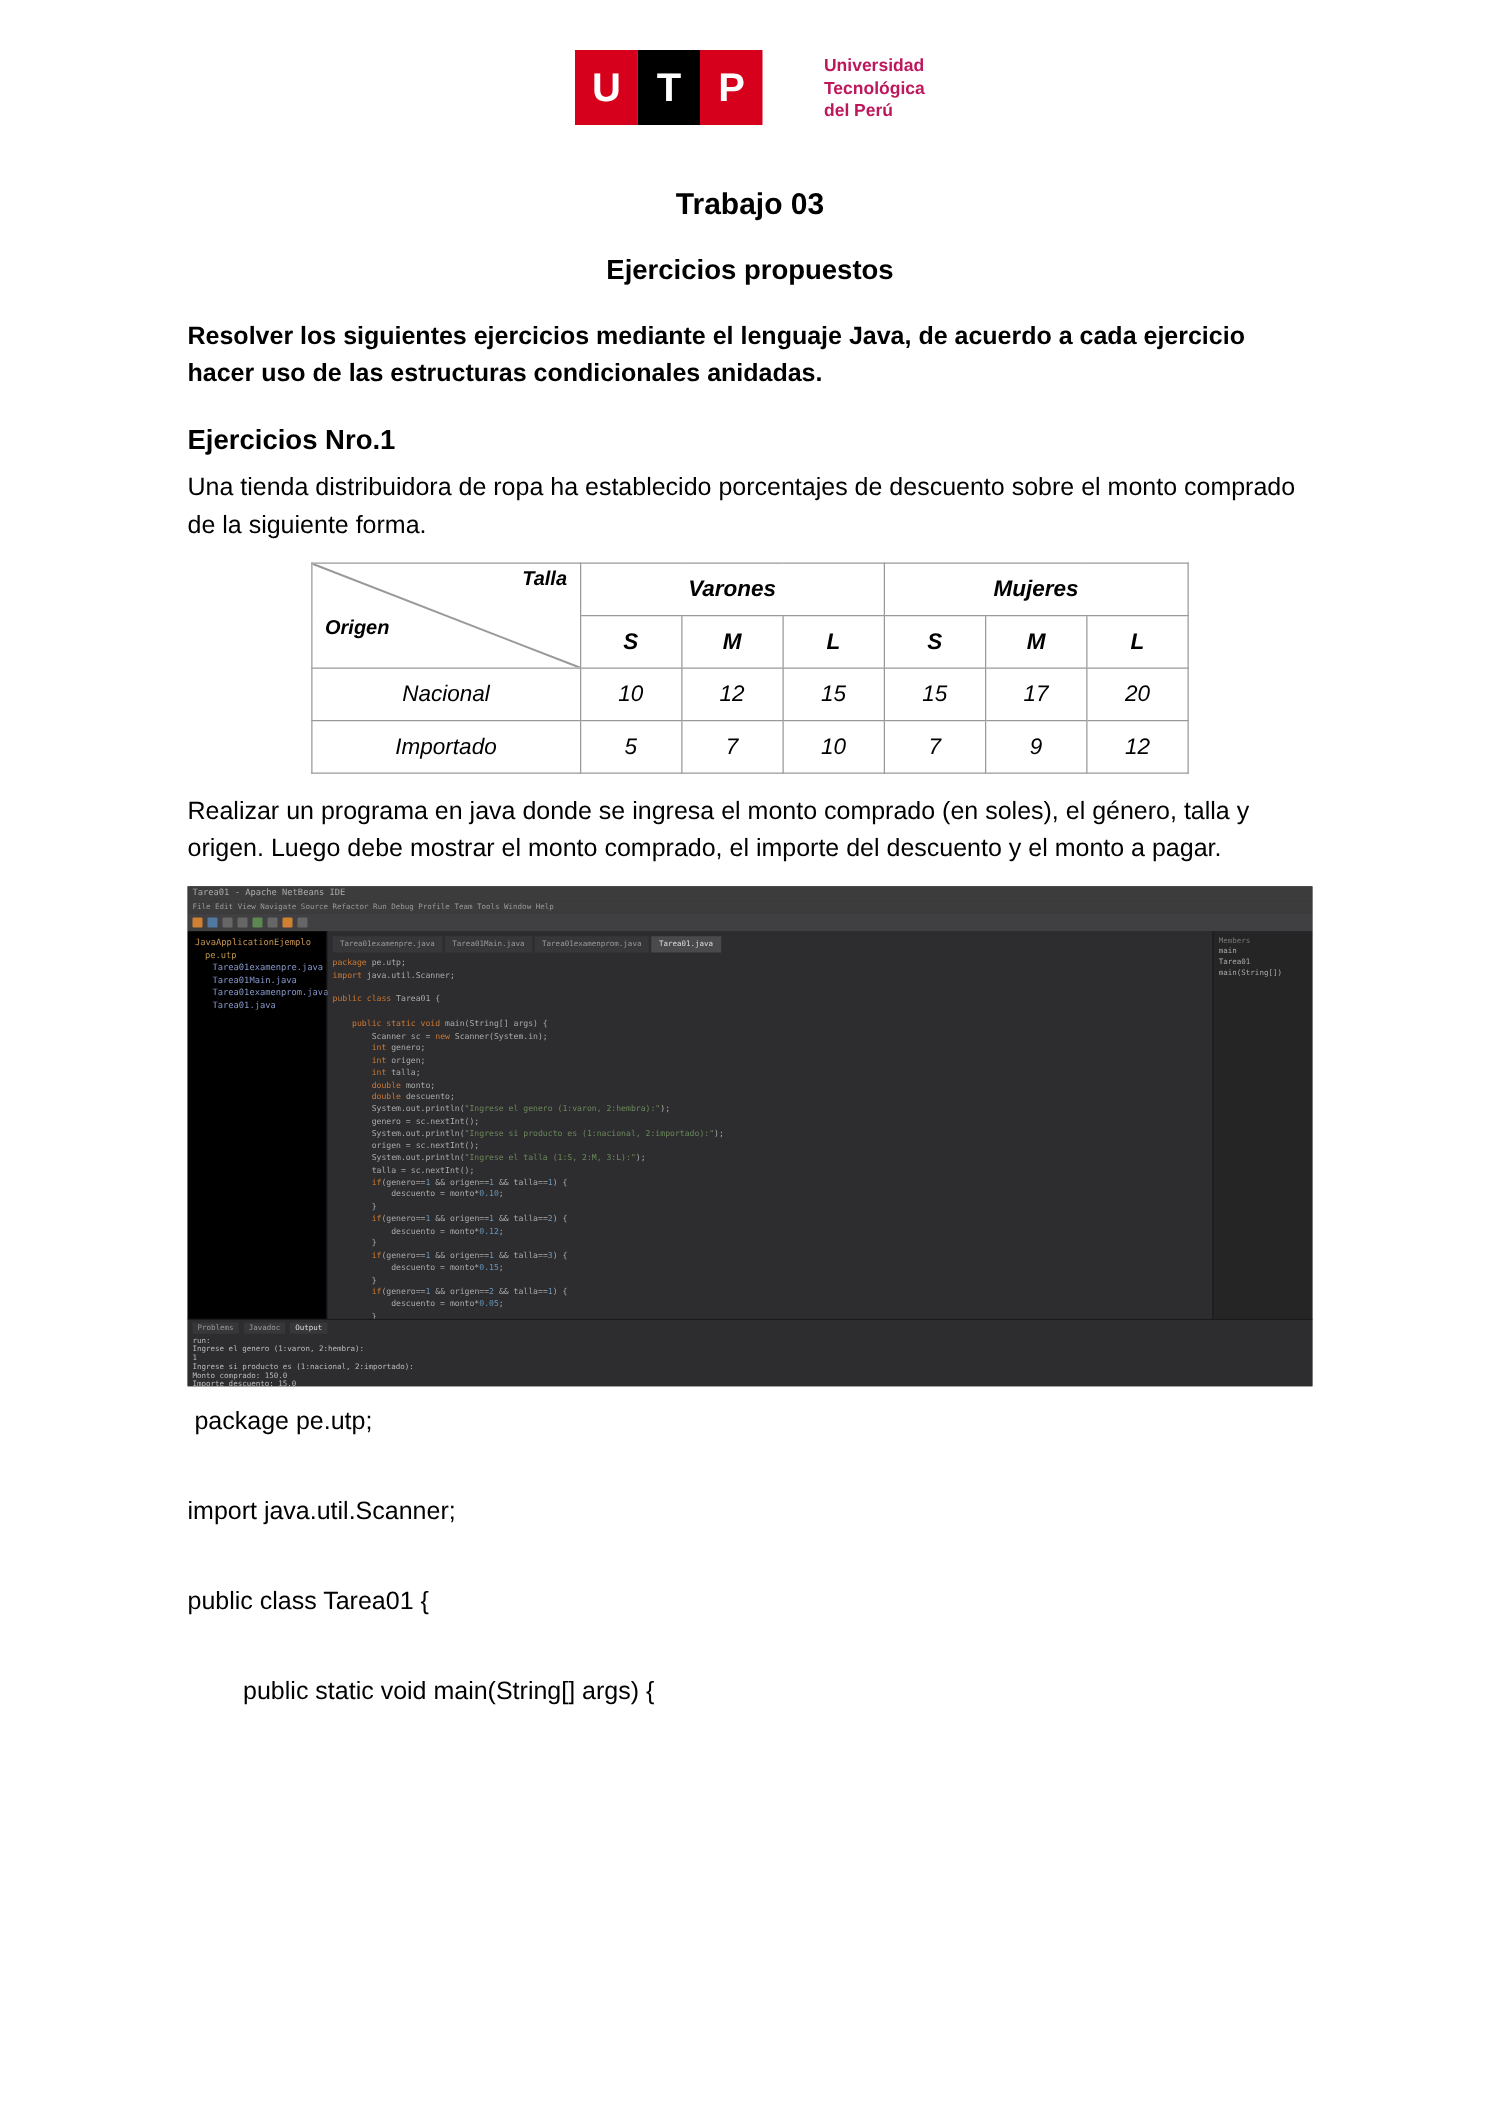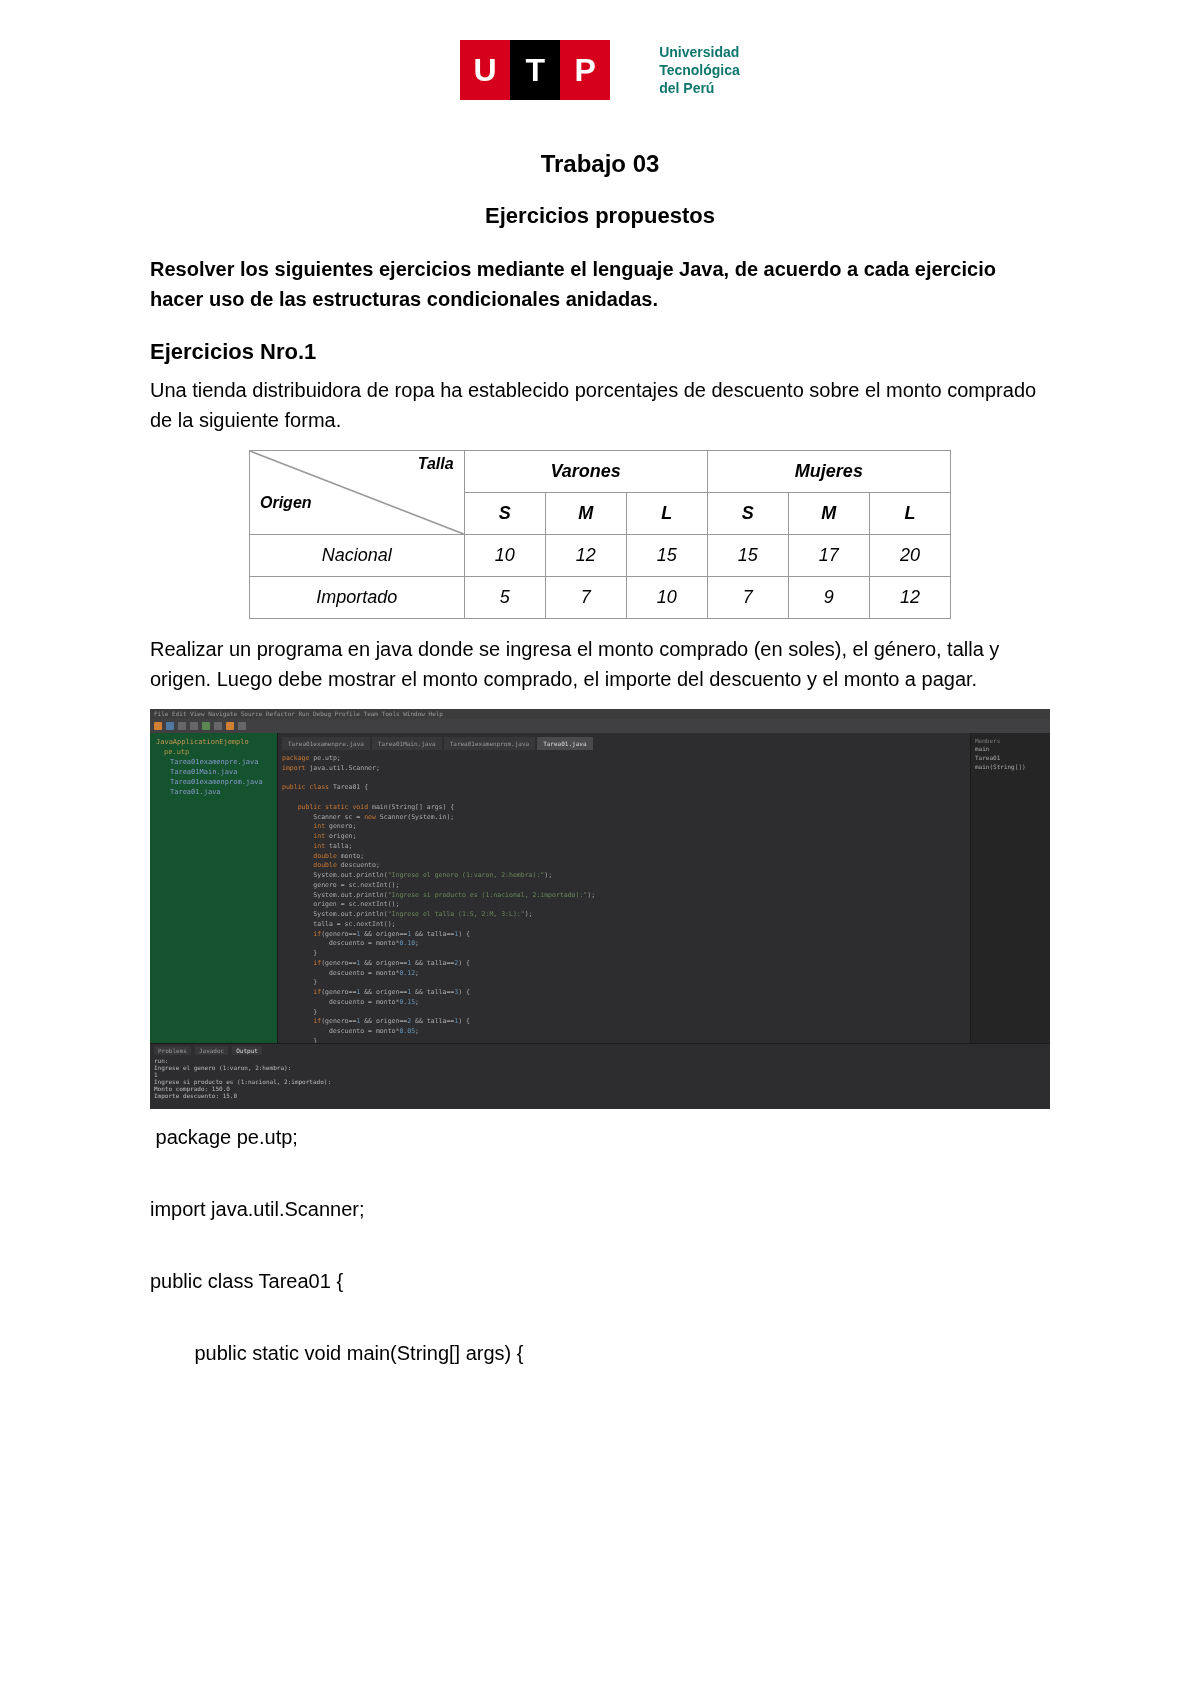--- a/index.html
+++ b/index.html
@@ -32,21 +32,21 @@
       color: #fff;
       font-family: Arial, sans-serif;
     }
     .logo-u { background: #d6001c; }
     .logo-t { background: #000; }
     .logo-p { background: #d6001c; }
     .logo-text {
       font-size: 14px;
       font-weight: bold;
       line-height: 1.3;
-      color: #0f766e;
+      color: #be185d;
       margin-left: 39px;
     }
     .title {
       text-align: center;
       font-size: 24px;
       font-weight: bold;
       margin-bottom: 25px;
     }
     .subtitle {
       text-align: center;
@@ -148,22 +148,22 @@
       border-radius: 1px;
     }
     .ide-toolbar .tool-orange { background: #d08030; }
     .ide-toolbar .tool-blue { background: #5078a0; }
     .ide-toolbar .tool-green { background: #5a8850; }
     .ide-body {
       display: flex;
       height: 310px;
     }
     .ide-sidebar {
-      width: 128px;
-      background: #14532d;
+      width: 112px;
+      background: #000000;
       border-right: 1px solid #1a1a1a;
       padding: 4px;
       font-size: 7px;
       color: #888;
     }
     .ide-sidebar .tree-item { padding: 1px 0 1px 6px; color: #aaa; }
     .ide-sidebar .tree-item.root { color: #c89654; padding-left: 2px; }
     .ide-sidebar .tree-item.pkg { color: #b8954a; padding-left: 10px; }
     .ide-sidebar .tree-item.java { color: #8899cc; padding-left: 16px; }
     .ide-editor {
@@ -289,20 +289,21 @@
     <td>7</td>
     <td>9</td>
     <td>12</td>
   </tr>
 </tbody>
   </table>
 
 <div class="body-text">Realizar un programa en java donde se ingresa el monto comprado (en soles), el género, talla y origen. Luego debe mostrar el monto comprado, el importe del descuento y el monto a pagar.</div>
 
 <div class="ide-screenshot">
+  <div class="ide-titlebar">Tarea01 - Apache NetBeans IDE</div>
   <div class="ide-menubar">File  Edit  View  Navigate  Source  Refactor  Run  Debug  Profile  Team  Tools  Window  Help</div>
   <div class="ide-toolbar">
     <span class="tool-icon tool-orange"></span>
     <span class="tool-icon tool-blue"></span>
     <span class="tool-icon"></span>
     <span class="tool-icon"></span>
     <span class="tool-icon tool-green"></span>
     <span class="tool-icon"></span>
     <span class="tool-icon tool-orange"></span>
     <span class="tool-icon"></span>

